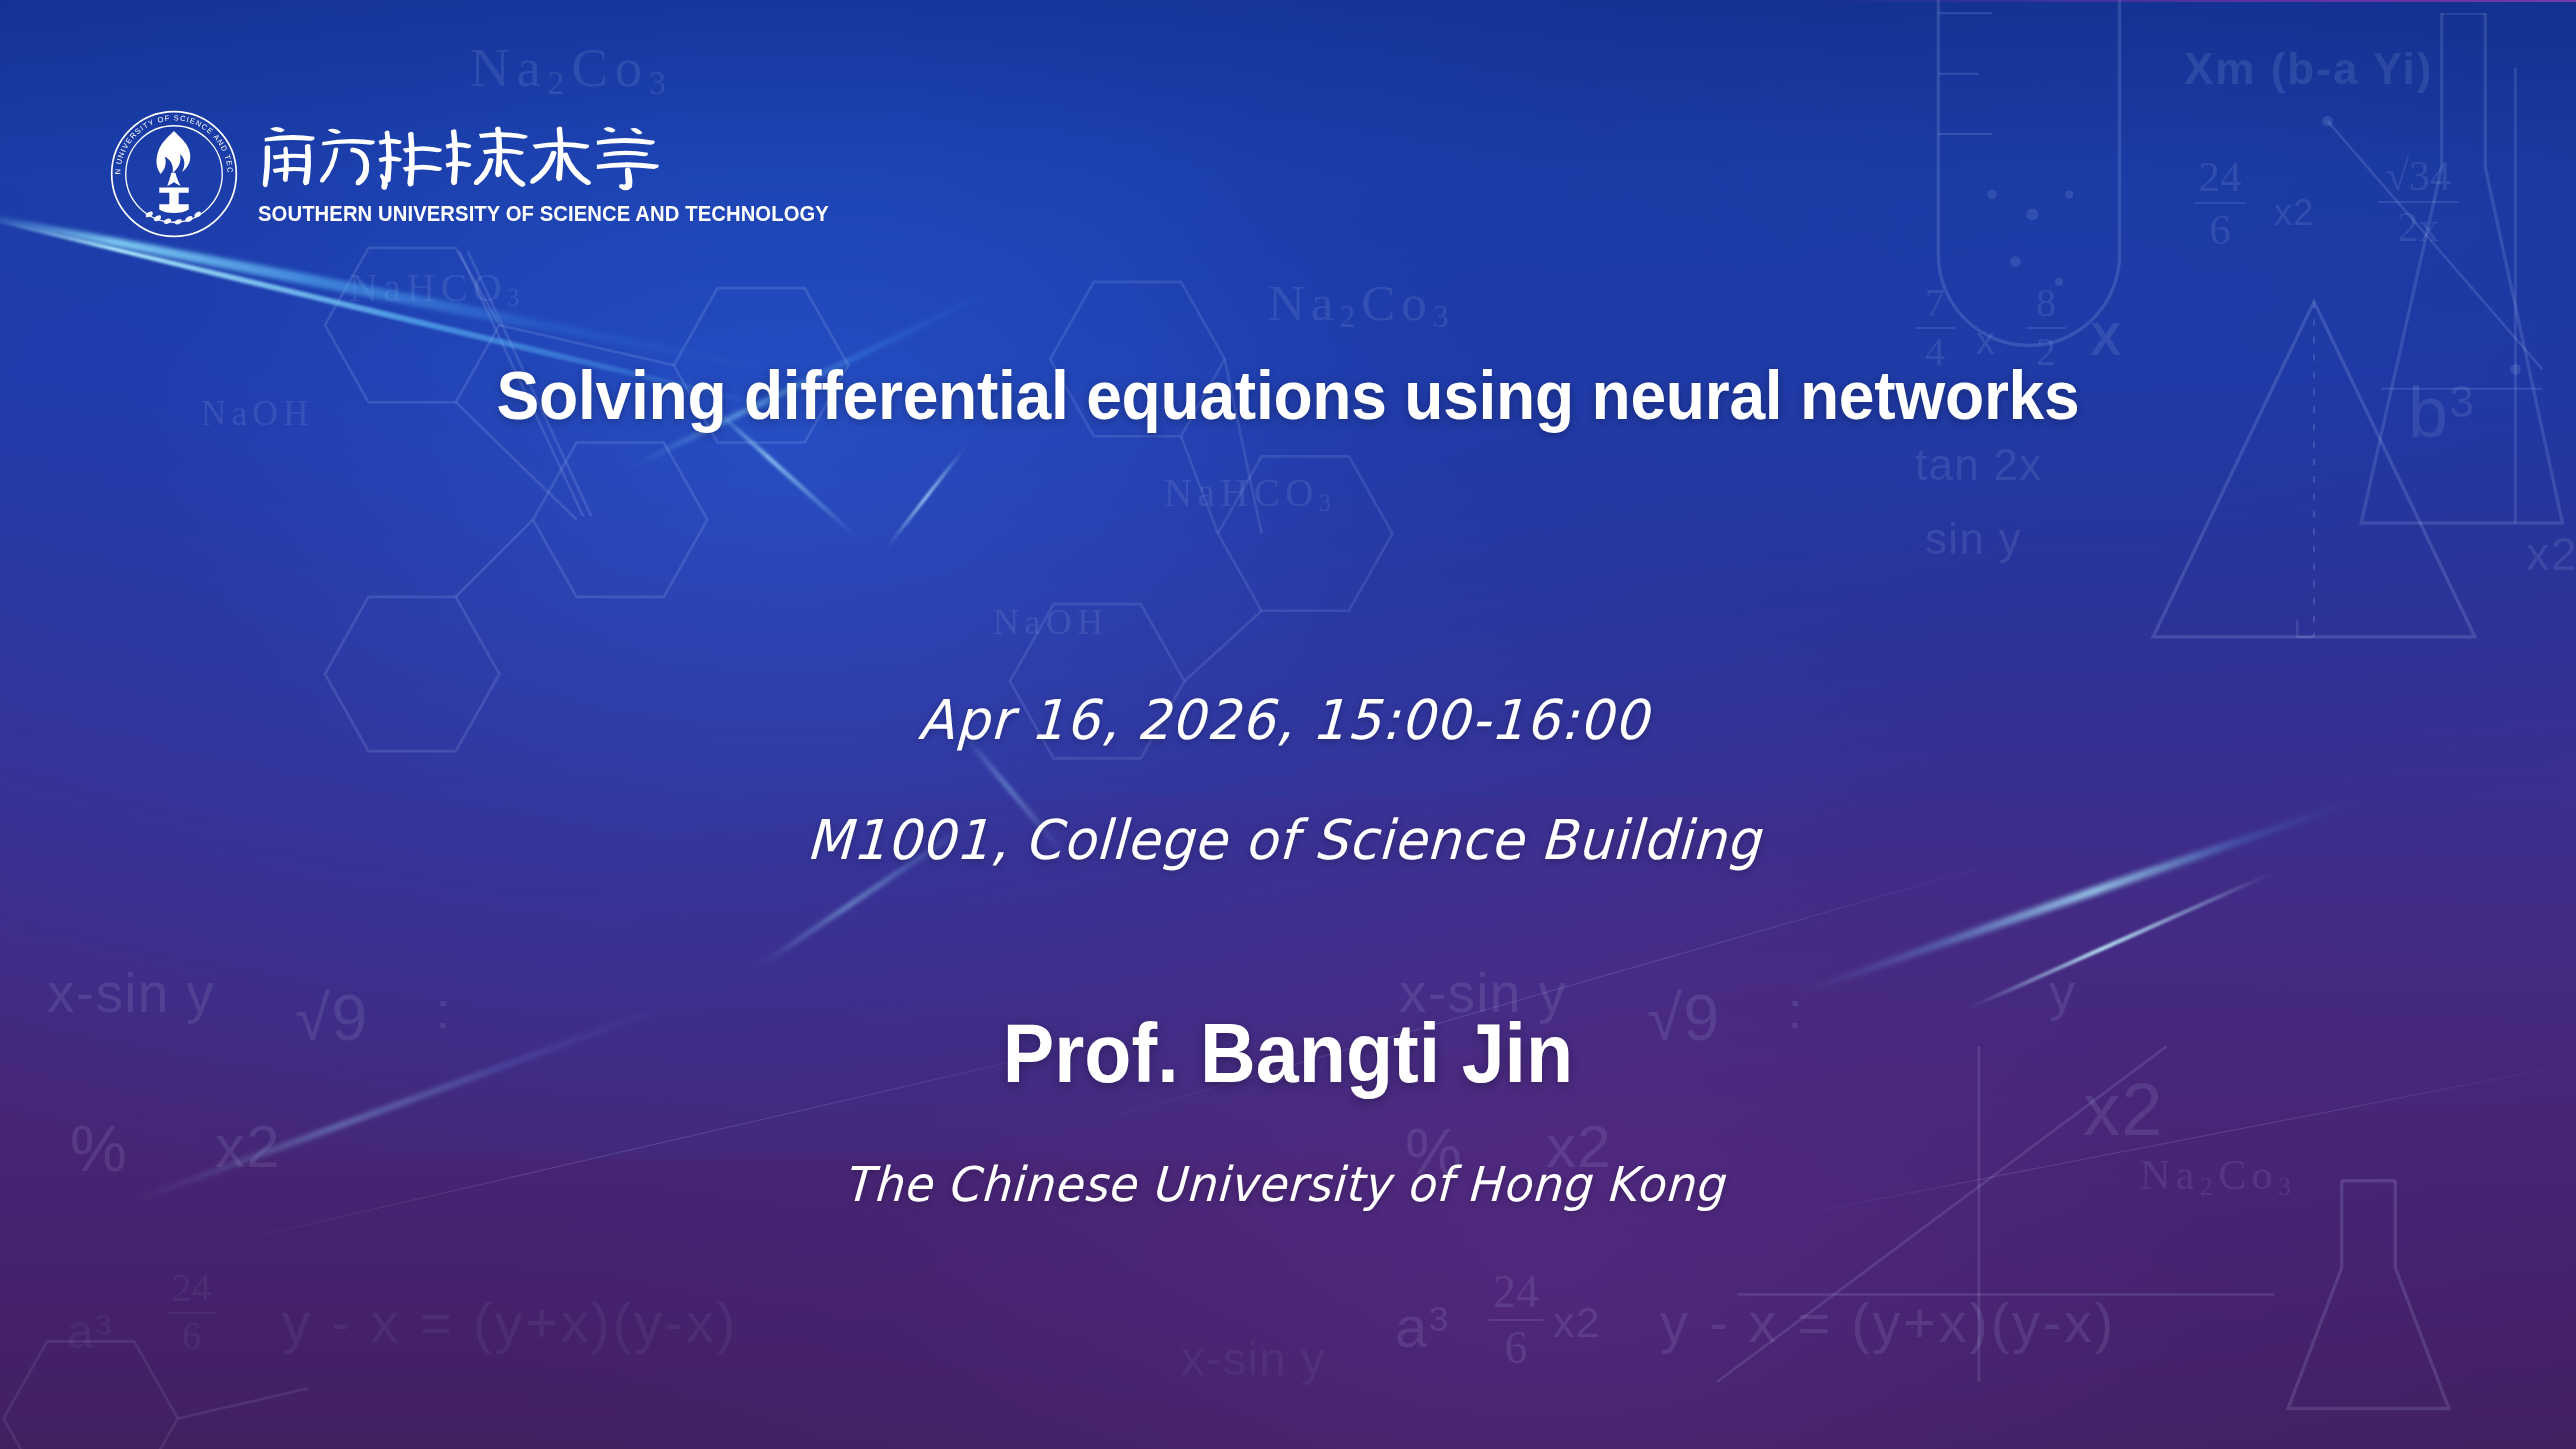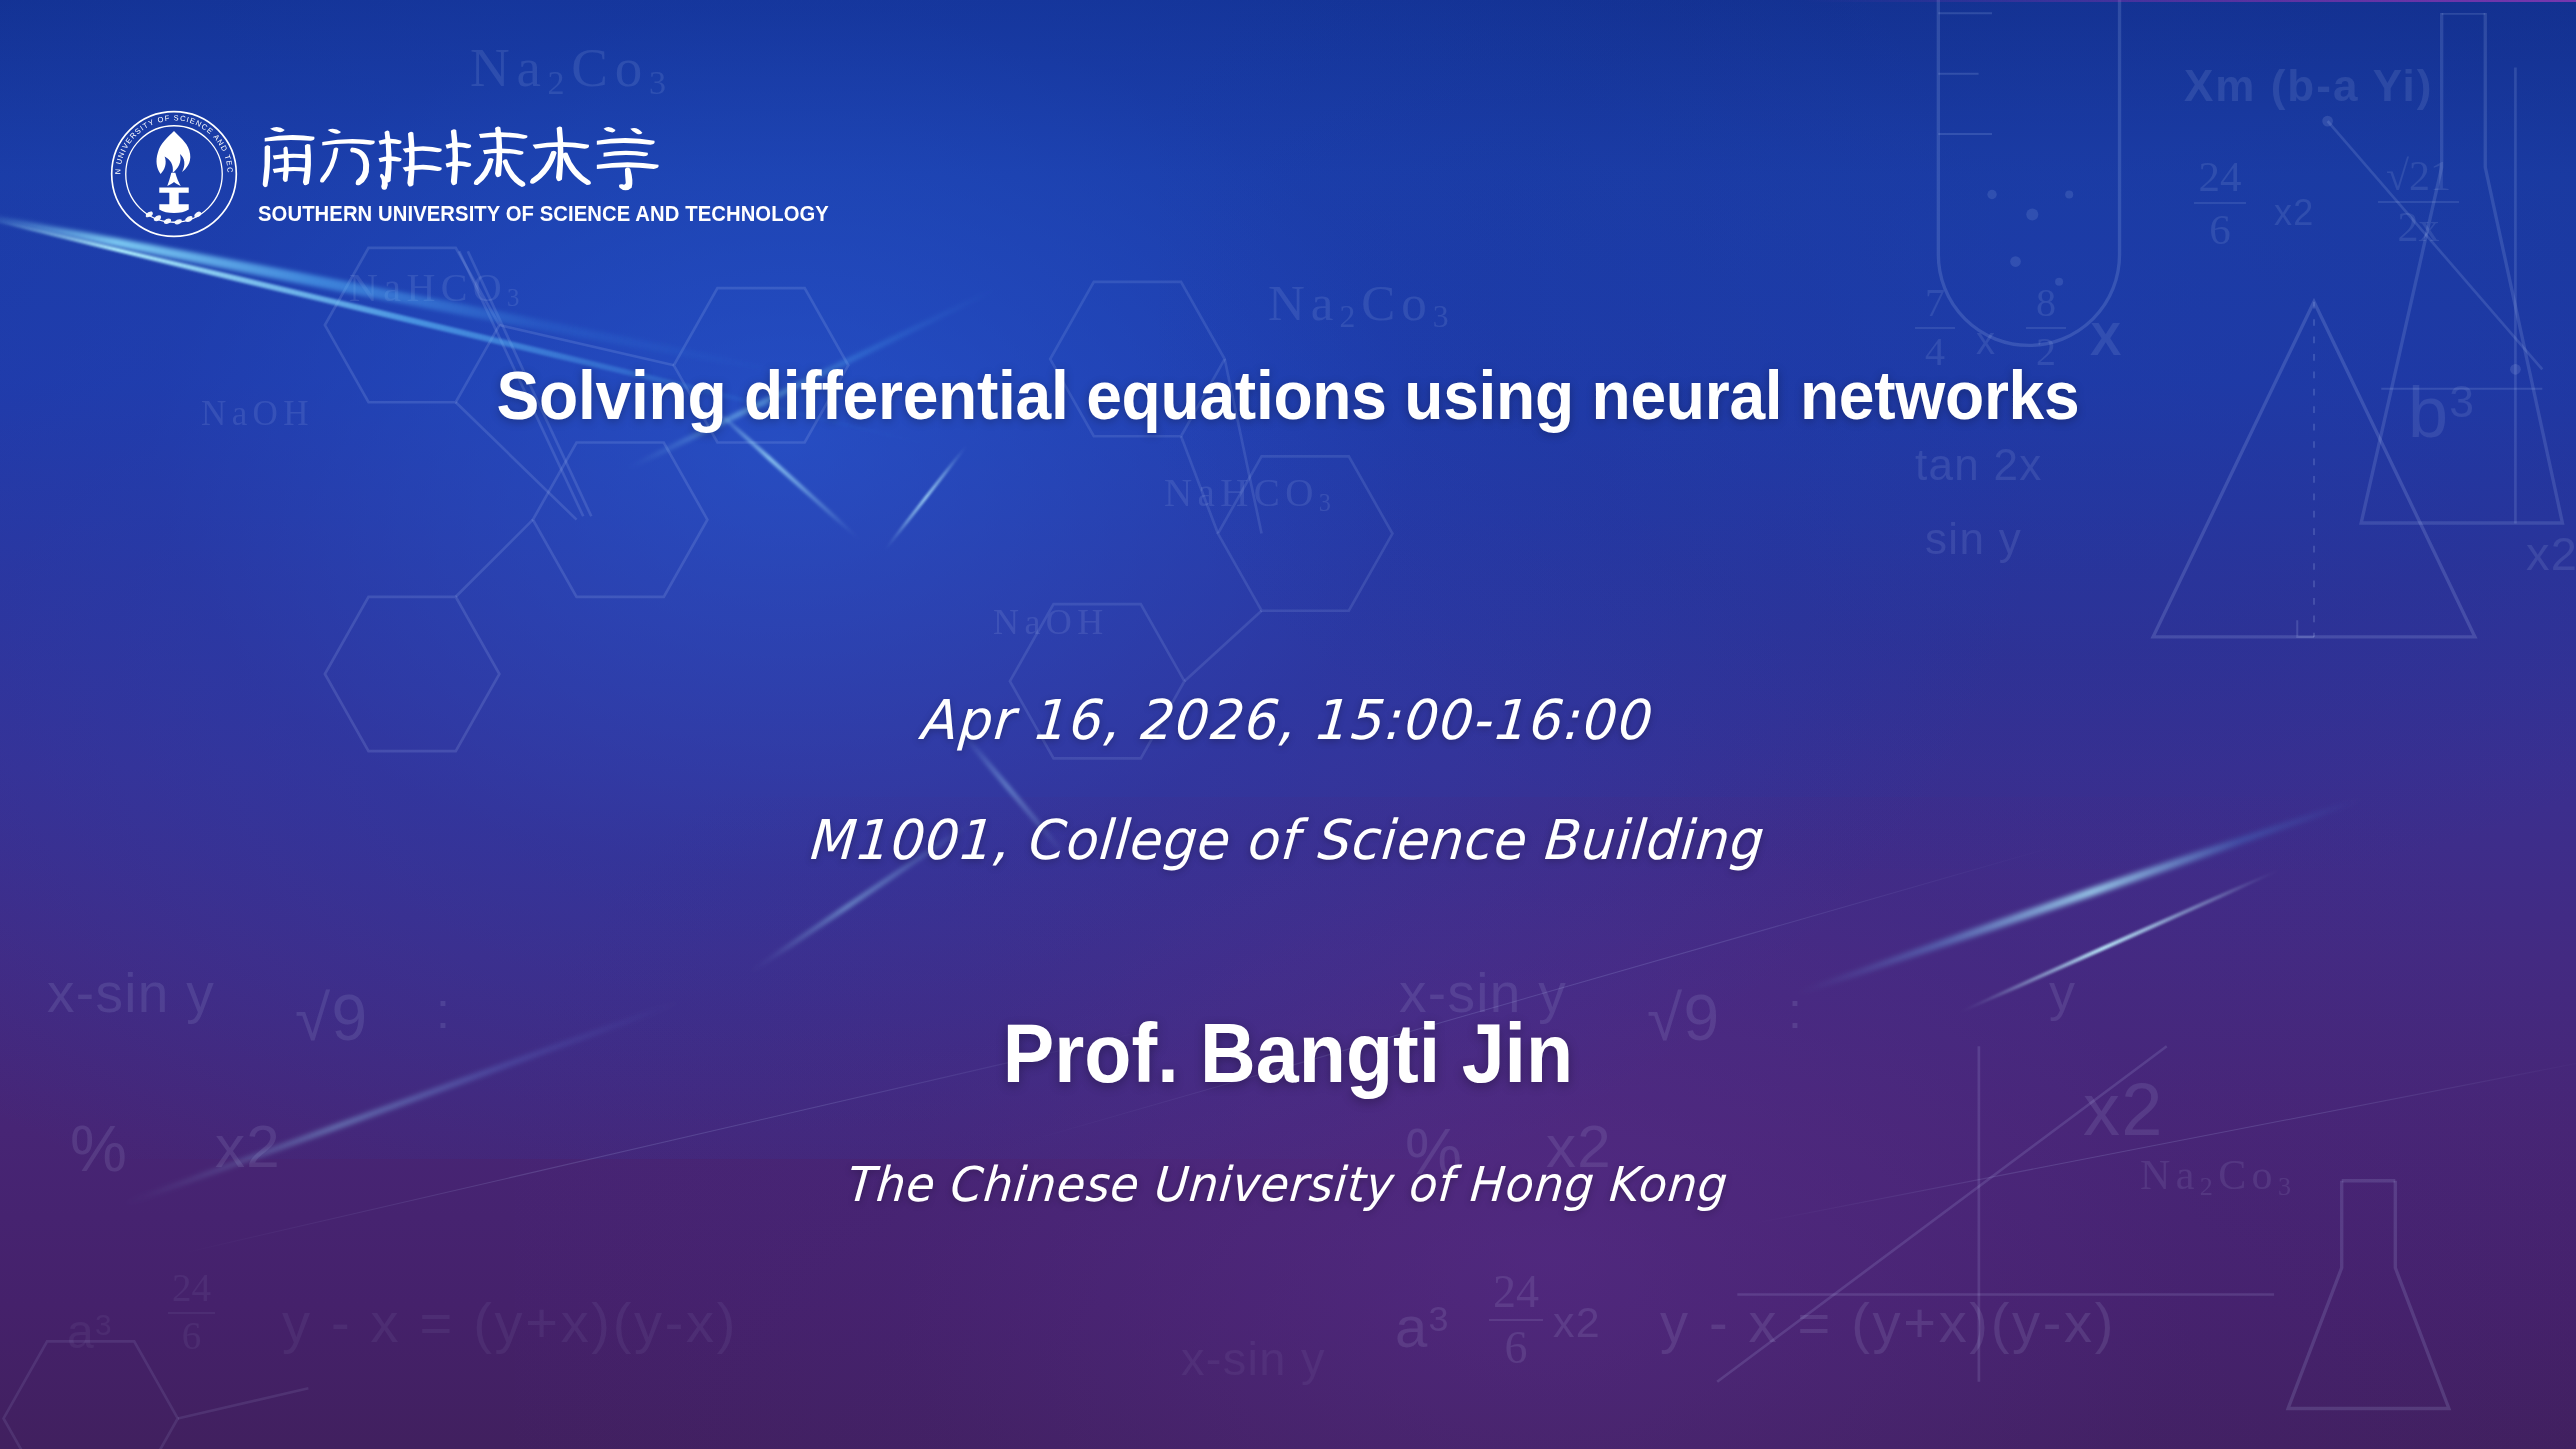--- a/index.html
+++ b/index.html
@@ -469,31 +469,31 @@
     <div class="wm" style="left:201px; top:396px; font-size:35px; letter-spacing:5.4px;">NaOH</div>
 
     <div class="wm" style="left:1164px; top:473px; font-size:39px; letter-spacing:5.4px;">NaHCO<sub>3</sub></div>
 
     <div class="wm" style="left:993px; top:604px; font-size:36px; letter-spacing:5.4px;">NaOH</div>
 
     <div class="wm" style="left:1268px; top:278px; font-size:51px; letter-spacing:6px;">Na<sub>2</sub>Co<sub>3</sub></div>
 
     <div class="wm" style="left:2140px; top:1154px; font-size:42px; letter-spacing:5.4px; opacity:0.85;">Na<sub>2</sub>Co<sub>3</sub></div>
 
-    <div class="wm sans bold" style="left:2184px; top:47px; font-size:44px; letter-spacing:2px;margin-top:17px;">Xm (b-a Yi)</div>
+    <div class="wm sans bold" style="left:2184px; top:47px; font-size:44px; letter-spacing:2px;">Xm (b-a Yi)</div>
 
     <div class="wm-frac" style="left:2194px; top:154px; font-size:43px; width:52px;">
       <span class="num">24</span>
         <span class="bar"></span>
         <span class="den">6</span>
     </div>
     <div class="wm sans" style="left:2274px; top:195px; font-size:36px;">x2</div>
 
     <div class="wm-frac" style="left:2378px; top:154px; font-size:42px; width:81px;">
-      <span class="num">√21</span>
+      <span class="num">√34</span>
         <span class="bar"></span>
         <span class="den">2x</span>
     </div>
 
     <div class="wm-frac" style="left:1915px; top:282px; font-size:40px; width:40px;">
       <span class="num">7</span>
         <span class="bar"></span>
         <span class="den">4</span>
     </div>
     <div class="wm sans" style="left:1976px; top:322px; font-size:38px;">x</div>

